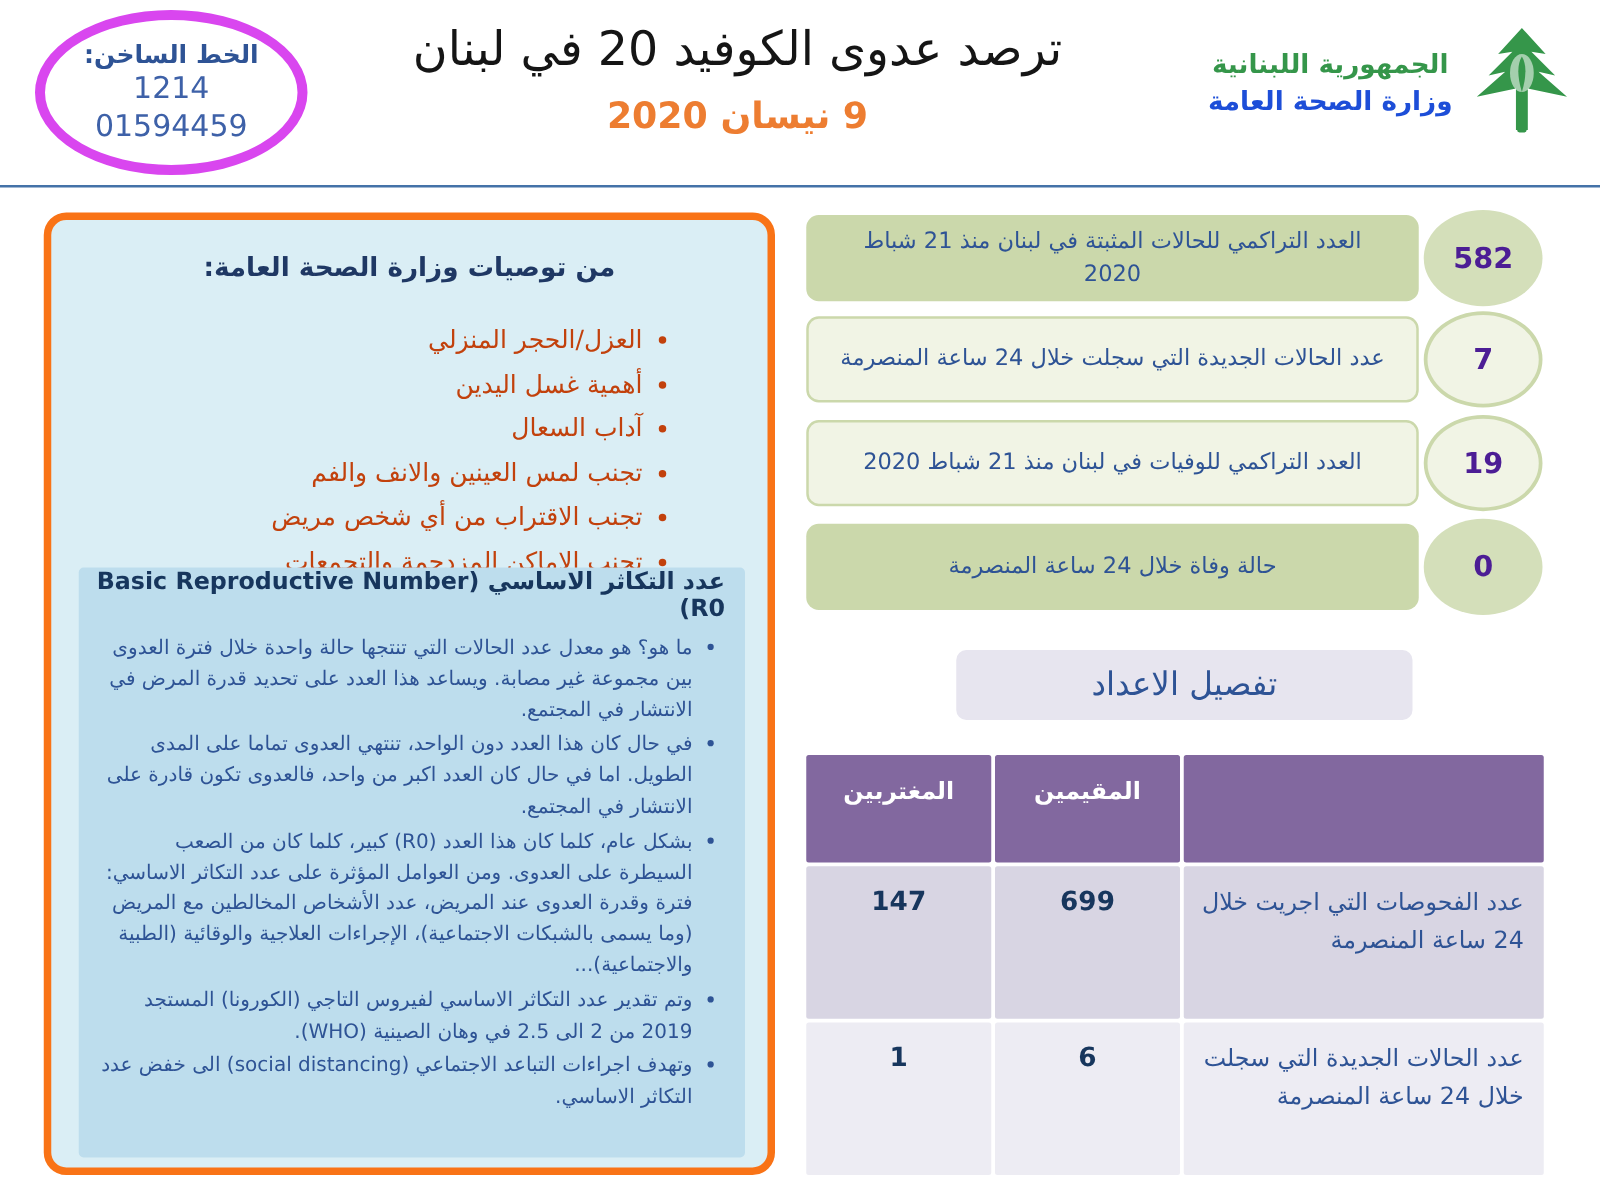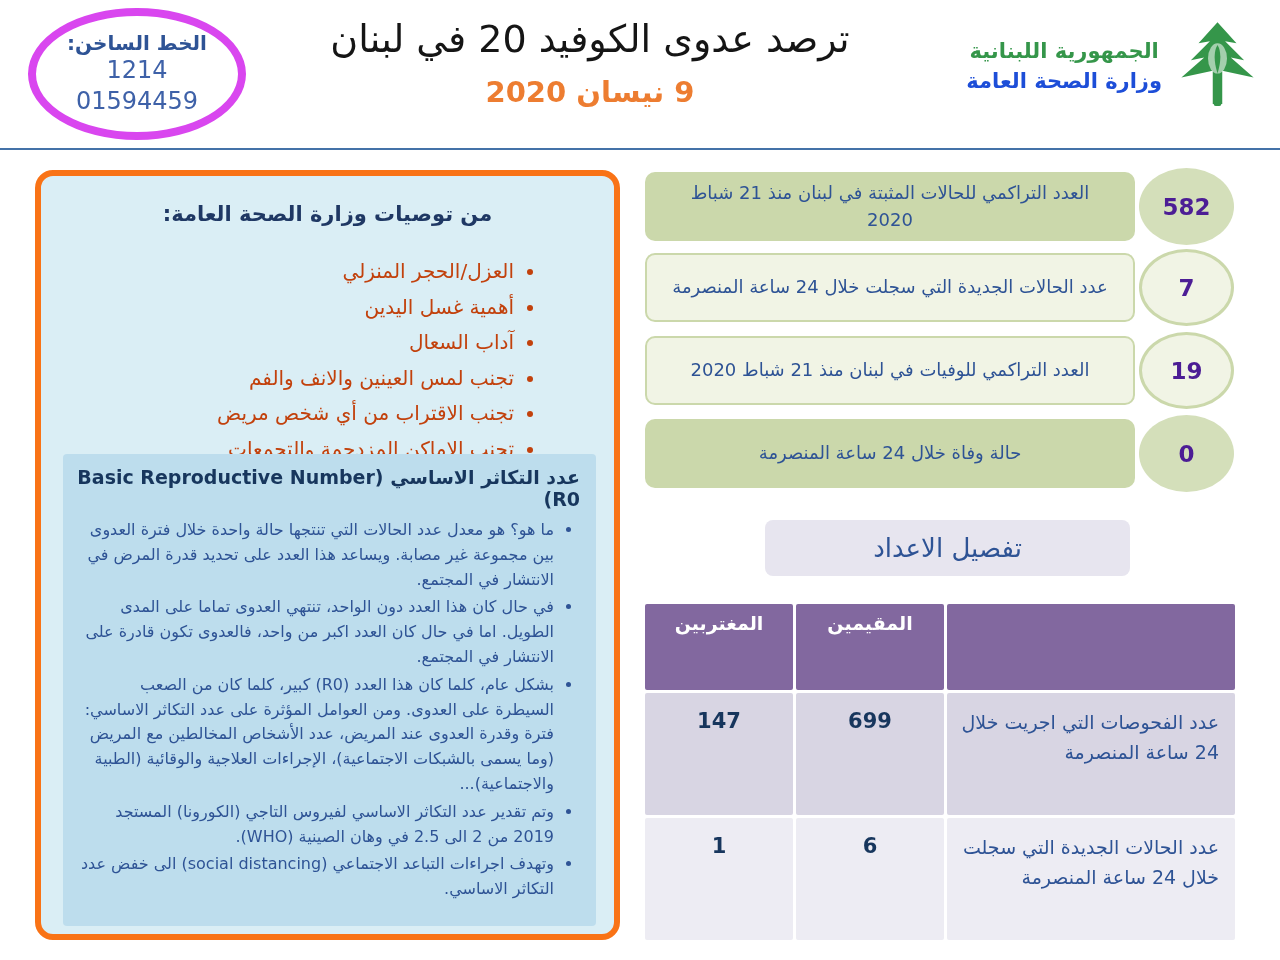--- a/index.html
+++ b/index.html
@@ -27,21 +27,21 @@
   .rule { position:absolute; left:0; top:148px; width:1280px; height:2px; background:#4472a8; }
 
   
   .reco-panel { position:absolute; left:35px; top:170px; width:585px; height:770px;
     background:#daeef5; border:6px solid #f97316; border-radius:18px; direction:rtl; }
   .reco-title { margin-top:26px; text-align:center; font-size:21px; font-weight:700; color:#1f3864; }
   .reco-list { margin-top:28px; padding-right:100px; padding-left:20px; list-style:disc; color:#c2410c; }
   .reco-list li { font-size:20px; line-height:1.78; }
 
   .r0-box { position:absolute; left:22px; right:18px; top:278px; height:472px;
-    background:#bddded; border-radius:4px; padding:12px 16px 10px 12px; direction:rtl; }
+    background:#bddded; border-radius:4px; padding:0 16px 10px 12px; direction:rtl; }
   .r0-title { font-size:19px; font-weight:700; color:#17365d; margin-bottom:8px; }
   .r0-list { padding-right:26px; padding-left:4px; list-style:disc; color:#2e5395; }
   .r0-list li { font-size:16px; line-height:1.55; margin-bottom:3px; }
 
   
   .stat-row { position:absolute; left:645px; width:490px; height:69px; border-radius:10px;
     display:flex; align-items:center; justify-content:center; padding:0 22px; text-align:center; }
   .stat-row.solid { background:#cbd8ab; }
   .stat-row.outline { background:#f1f4e5; border:2px solid #cbd8ab; }
   .stat-label { font-size:18px; color:#2e5395; line-height:1.45; }
@@ -52,21 +52,21 @@
 
   .details-title { position:absolute; left:765px; top:520px; width:365px; height:56px;
     background:#e7e5ef; border-radius:8px; display:flex; align-items:center; justify-content:center;
     font-size:26px; color:#2e5395; }
 
   
   .dtable { position:absolute; left:645px; top:604px; width:590px; direction:rtl;
     display:grid; grid-template-columns:288px 148px 148px; gap:3px; }
   .dcell { border-radius:2px; }
   .dhead { background:#82689f; height:86px; color:#fff; font-weight:700; font-size:19px;
-    text-align:center; padding-top:8px; }
+    text-align:center; padding-top:18px; }
   .drow1 { background:#d8d5e3; height:122px; }
   .drow2 { background:#edecf3; height:122px; }
   .dlabel { text-align:right; padding:14px 16px 0 8px; font-size:19px; color:#2e5395; line-height:1.6; }
   .dnum { text-align:center; padding-top:16px; font-size:21px; font-weight:600; color:#17365d; }
 </style>
 </head>
 <body>
 
 <div class="page">
 

